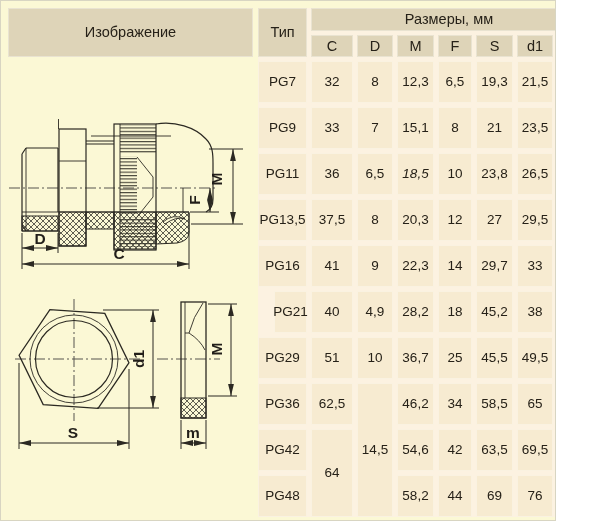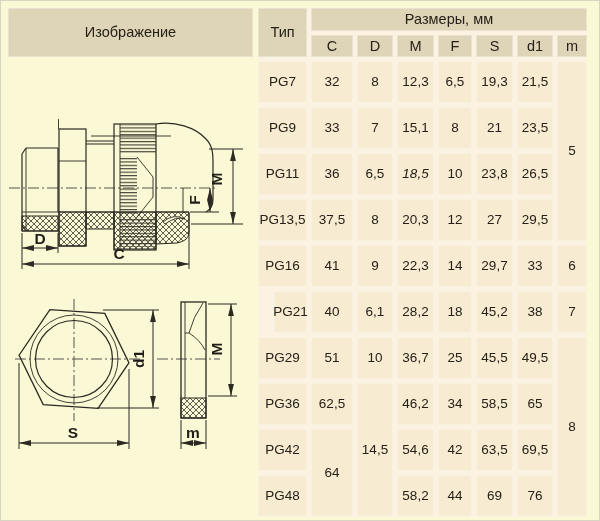--- a/index.html
+++ b/index.html
@@ -1,21 +1,21 @@
 <!DOCTYPE html>
 <html style="--page_bg: #fbf8d5; --gap: #fcf2e1; --cell_bg: #f7ebd1; --header_bg: #ded4b8; --ink: #262118; --line: #2b2922;"><head>
 <meta charset="utf-8">
 <style>
   :root{
     --page_bg:#fbf8d5; --gap:#fcf2e1; --cell_bg:#f7ebd1; --header_bg:#ded4b8;
     --ink:#262118; --line:#2b2922;
   }
   html,body{margin:0;padding:0;}
   .page{
-    position:relative;width:600px;height:521px;background:var(--page_bg);
+    position:relative;width:556px;height:521px;background:var(--page_bg);
     font-family:"Liberation Sans",sans-serif;color:var(--ink);
     border:1px solid #d8d5c2;box-sizing:border-box;overflow:hidden;
   }
   .cell{
     display:flex;align-items:center;justify-content:center;
     background:var(--cell_bg);font-size:13.5px;line-height:1;
     box-shadow:inset 0 0 0 1px rgba(255,255,255,.35);
     white-space:nowrap;
   }
   .head{background:var(--header_bg);font-size:14.5px;}
@@ -65,21 +65,21 @@
       <div class="cell " style="grid-area: 7 / 2 / span 1 / span 1;">41</div>
       <div class="cell " style="grid-area: 8 / 2 / span 1 / span 1;">40</div>
       <div class="cell " style="grid-area: 9 / 2 / span 1 / span 1;">51</div>
       <div class="cell " style="grid-area: 10 / 2 / span 1 / span 1;">62,5</div>
       <div class="cell " style="grid-area: 11 / 2 / span 2 / span 1;">64</div>
       <div class="cell " style="grid-area: 3 / 3 / span 1 / span 1;">8</div>
       <div class="cell " style="grid-area: 4 / 3 / span 1 / span 1;">7</div>
       <div class="cell " style="grid-area: 5 / 3 / span 1 / span 1;">6,5</div>
       <div class="cell " style="grid-area: 6 / 3 / span 1 / span 1;">8</div>
       <div class="cell " style="grid-area: 7 / 3 / span 1 / span 1;">9</div>
-      <div class="cell " style="grid-area: 8 / 3 / span 1 / span 1;">6,1</div>
+      <div class="cell " style="grid-area: 8 / 3 / span 1 / span 1;">4,9</div>
       <div class="cell " style="grid-area: 9 / 3 / span 1 / span 1;">10</div>
       <div class="cell " style="grid-area: 10 / 3 / span 3 / span 1;">14,5</div>
       <div class="cell " style="grid-area: 3 / 4 / span 1 / span 1;">12,3</div>
       <div class="cell " style="grid-area: 4 / 4 / span 1 / span 1;">15,1</div>
       <div class="cell " style="grid-area: 5 / 4 / span 1 / span 1; font-style: italic;">18,5</div>
       <div class="cell " style="grid-area: 6 / 4 / span 1 / span 1;">20,3</div>
       <div class="cell " style="grid-area: 7 / 4 / span 1 / span 1;">22,3</div>
       <div class="cell " style="grid-area: 8 / 4 / span 1 / span 1;">28,2</div>
       <div class="cell " style="grid-area: 9 / 4 / span 1 / span 1;">36,7</div>
       <div class="cell " style="grid-area: 10 / 4 / span 1 / span 1;">46,2</div>

